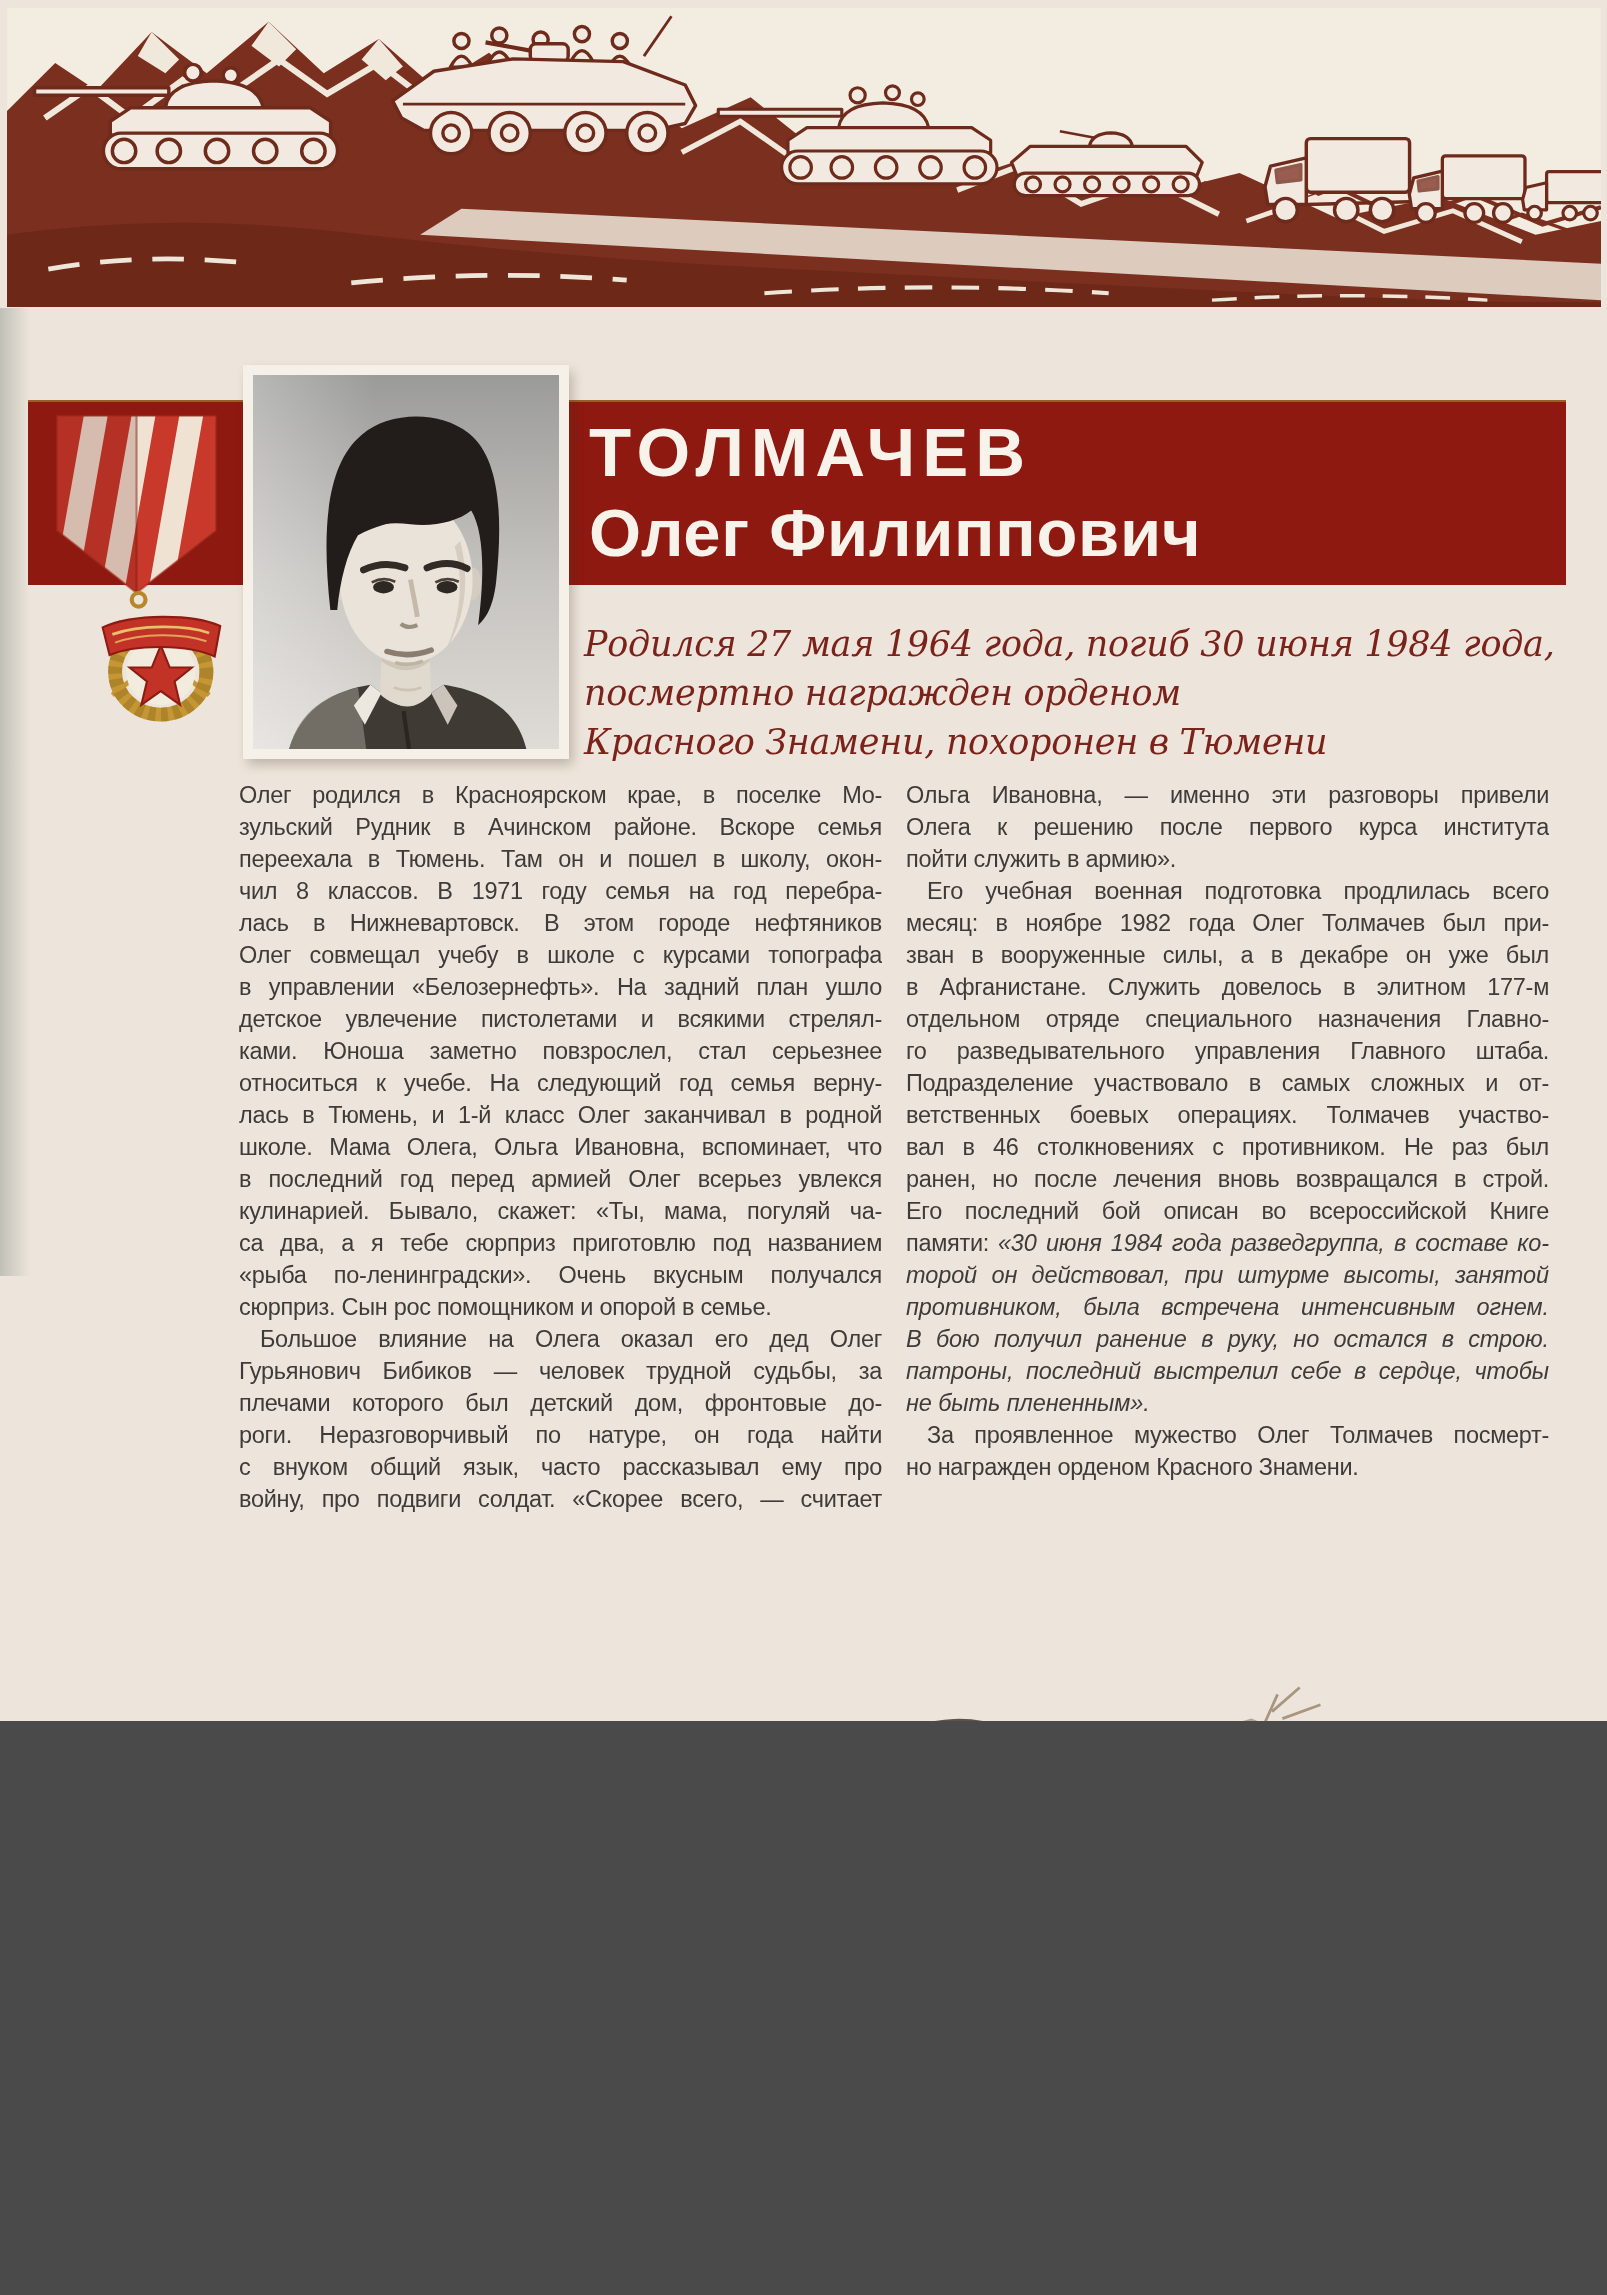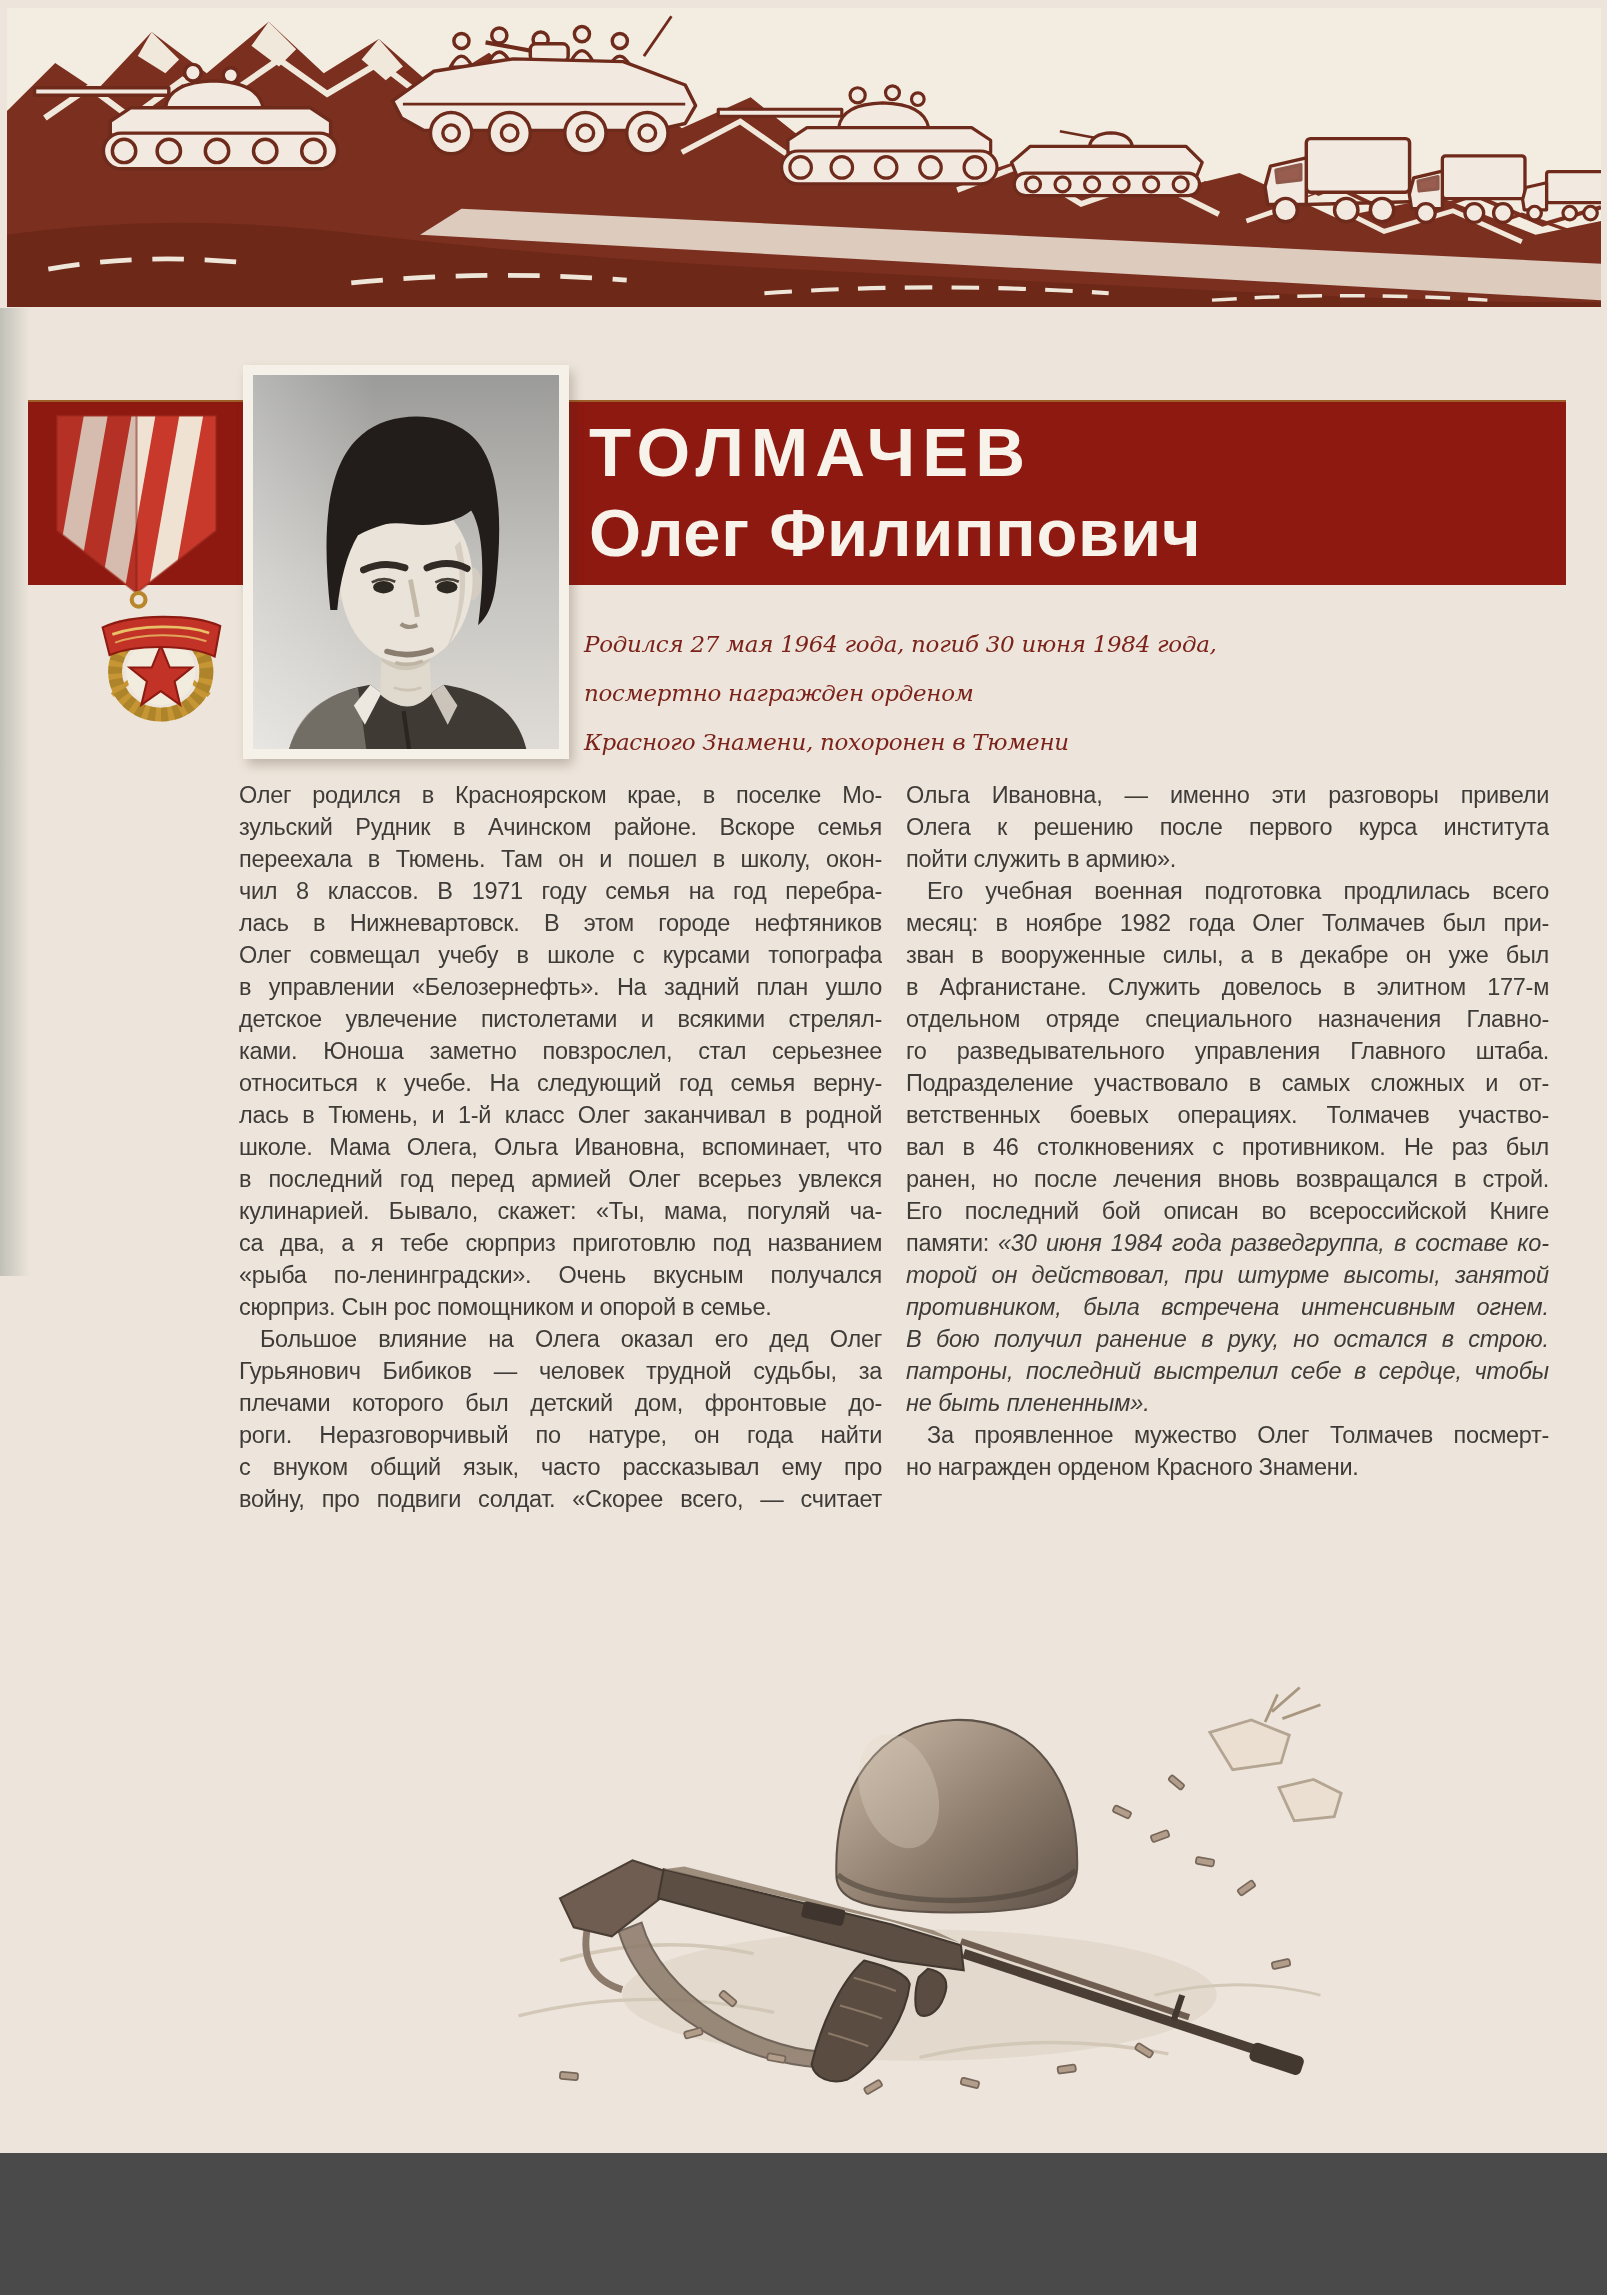--- a/index.html
+++ b/index.html
@@ -1,30 +1,30 @@
 <!DOCTYPE html>
 <html style="font-size:11px"><head>
 <meta charset="utf-8">
 <style>
   html,body{margin:0;padding:0;background:#4a4a4a;}
-  .page{position:relative;width:1608px;height:2153px;background:#EDE5DB;overflow:hidden;
+  .page{position:relative;width:1608px;height:1721px;background:#EDE5DB;overflow:hidden;
         font-family:"Liberation Sans",sans-serif;}
   .banner{position:absolute;left:7px;top:8.3px;width:1594px;height:299px;}
   .band{position:absolute;left:28px;top:400px;width:1538px;height:183px;background:#8D1911;
         border-top:2.1px solid rgba(172,150,62,.55);}
   .medal{position:absolute;left:50px;top:413px;width:180px;height:332px;}
   .photo{position:absolute;left:243px;top:365px;width:326px;height:394px;background:#F5F1E9;
          padding:9.7px;box-sizing:border-box;box-shadow:4.1px 5.5px 11px rgba(70,45,30,.28);}
   .photo svg{width:100%;height:100%;display:block;}
   .surname{position:absolute;left:589px;top:413px;font-size:69px;font-weight:700;color:#F8F3EA;
            letter-spacing:7px;white-space:nowrap;}
   .given{position:absolute;left:589px;top:494px;font-size:67px;font-weight:700;color:#F8F3EA;
          letter-spacing:0.7px;white-space:nowrap;}
   .subtitle{position:absolute;left:584px;top:620px;font-family:"DejaVu Serif",serif;font-style:italic;
-            font-size:23px;line-height:49px;color:#7B231A;letter-spacing:-0.3px;white-space:nowrap;}
+            font-size:35px;line-height:49px;color:#7B231A;letter-spacing:-0.3px;white-space:nowrap;}
   .col{position:absolute;top:779px;width:643px;font-size:23.5px;line-height:32px;
        letter-spacing:-0.3px;color:#3E3B38;}
   .colL{left:239px;}
   .colR{left:906px;}
   .tl{height:32px;overflow:hidden;text-align:justify;text-align-last:justify;}
   .tl.pe{text-align-last:left;}
   .tl.pi{text-indent:21px;}
   .it{font-style:italic;letter-spacing:-0.1px;}
   .sketch{position:absolute;left:477px;top:1670px;width:878px;height:429px;}
   .edgeL{position:absolute;left:0;top:308px;width:30px;height:968px;

